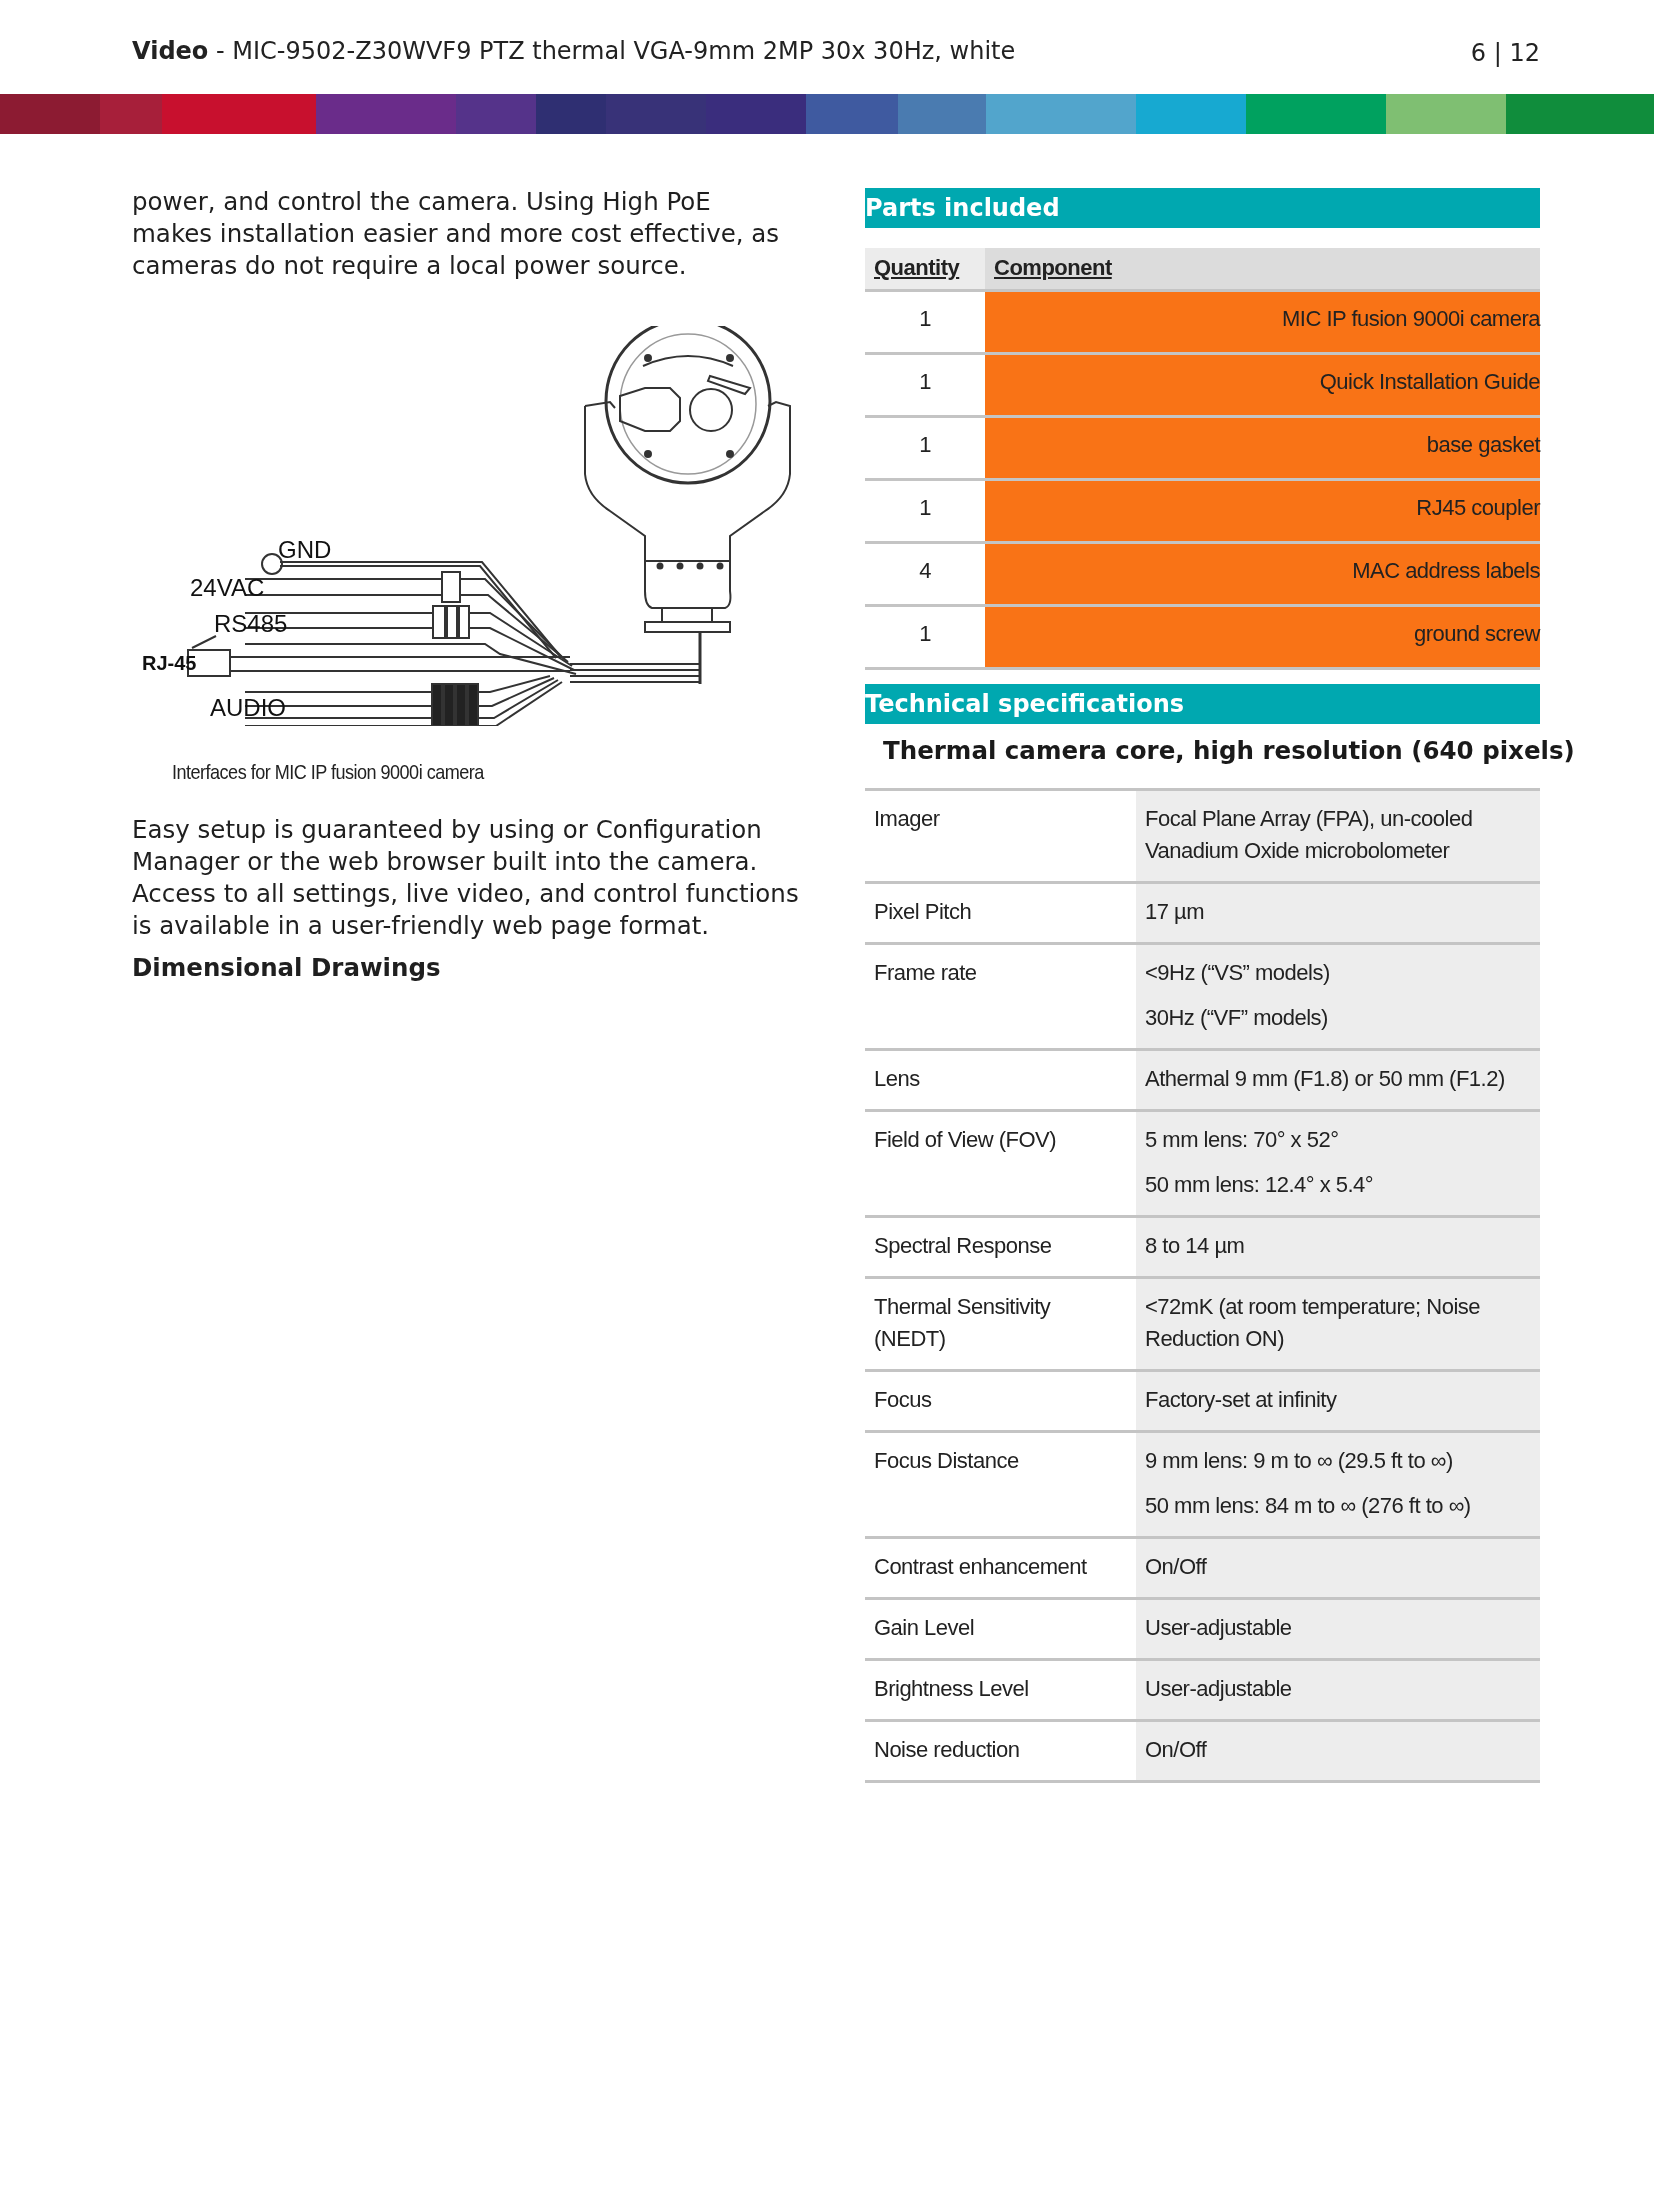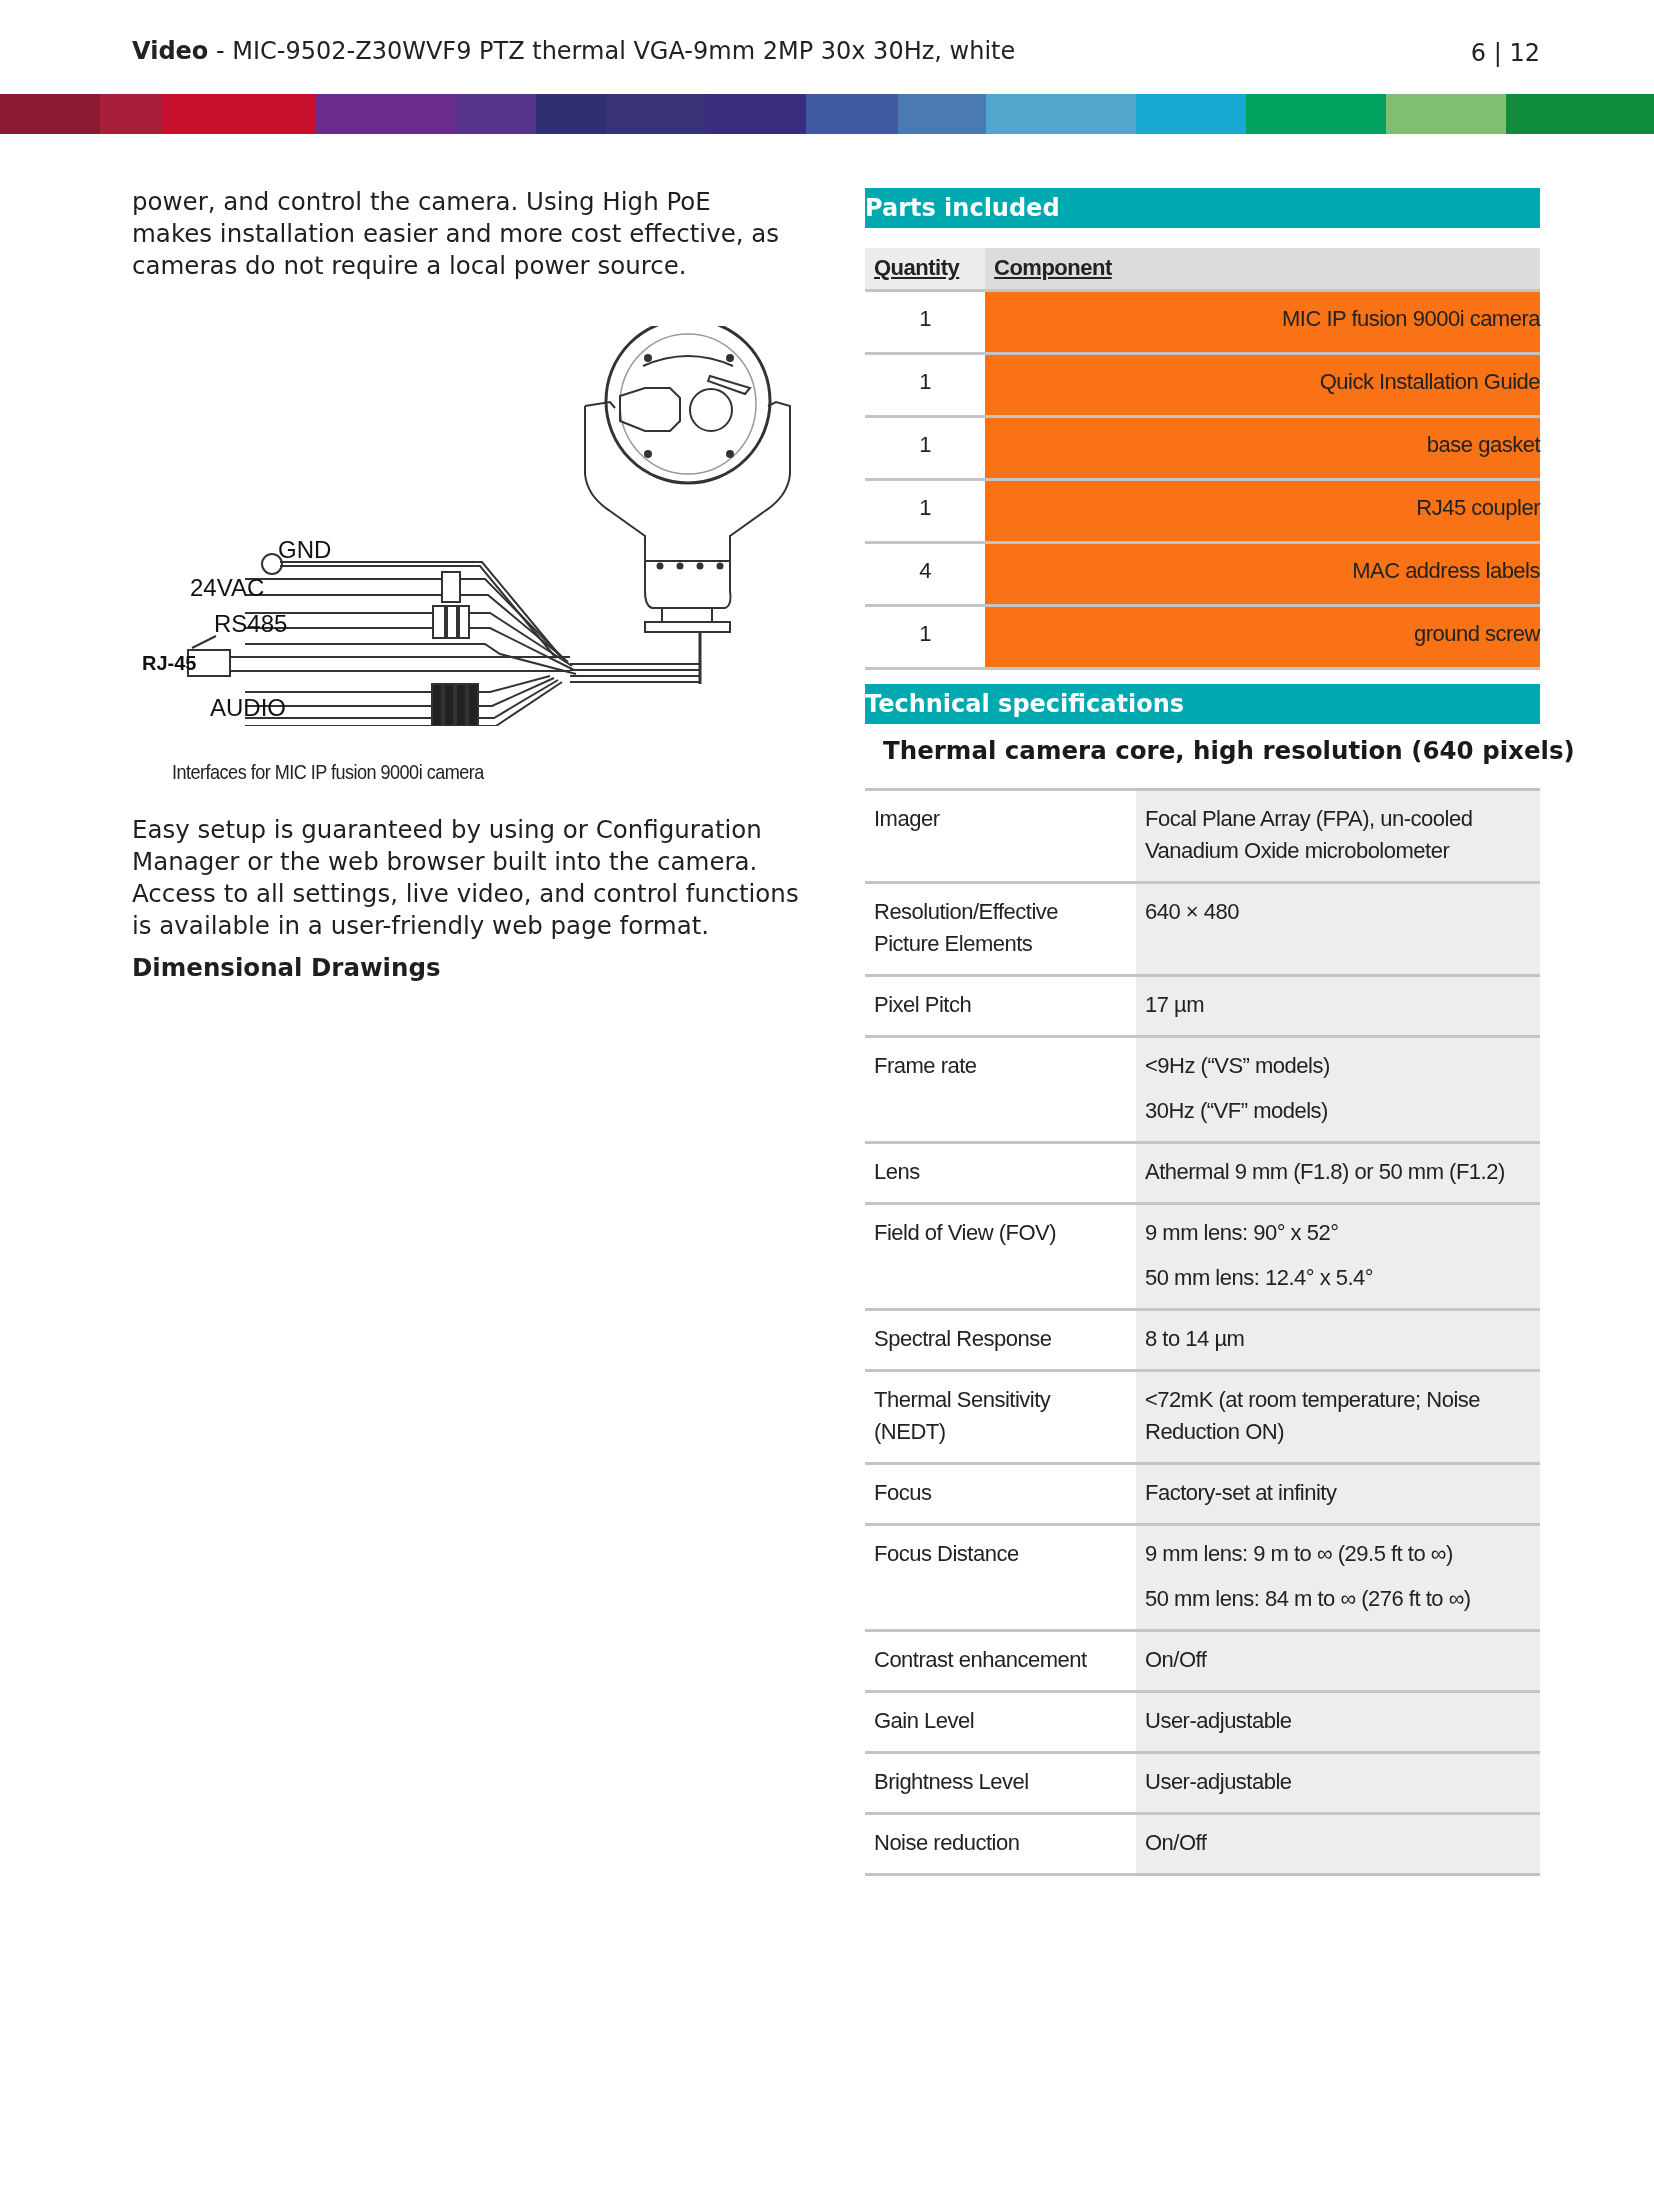--- a/index.html
+++ b/index.html
@@ -199,26 +199,20 @@
 
   <table class="spec-table narrow" id="spec-table">
     <tbody id="spec-body">
         <tr>
           <td class="k">Imager</td>
           <td class="v">
             <span class="line">Focal Plane Array (FPA), un-cooled Vanadium Oxide microbolometer</span>
           </td>
         </tr>
         <tr>
-          <td class="k">Resolution/Effective Picture Elements</td>
-          <td class="v">
-            <span class="line">640 × 480</span>
-          </td>
-        </tr>
-        <tr>
           <td class="k">Pixel Pitch</td>
           <td class="v">
             <span class="line">17 µm</span>
           </td>
         </tr>
         <tr>
           <td class="k">Frame rate</td>
           <td class="v">
             <span class="line">&lt;9Hz (“VS” models)</span>
             <span class="line gap">30Hz (“VF” models)</span>
@@ -226,21 +220,21 @@
         </tr>
         <tr>
           <td class="k">Lens</td>
           <td class="v">
             <span class="line">Athermal 9 mm (F1.8) or 50 mm (F1.2)</span>
           </td>
         </tr>
         <tr>
           <td class="k">Field of View (FOV)</td>
           <td class="v">
-            <span class="line">9 mm lens: 90° x 52°</span>
+            <span class="line">5 mm lens: 70° x 52°</span>
             <span class="line gap">50 mm lens: 12.4° x 5.4°</span>
           </td>
         </tr>
         <tr>
           <td class="k">Spectral Response</td>
           <td class="v">
             <span class="line">8 to 14 µm</span>
           </td>
         </tr>
         <tr>

